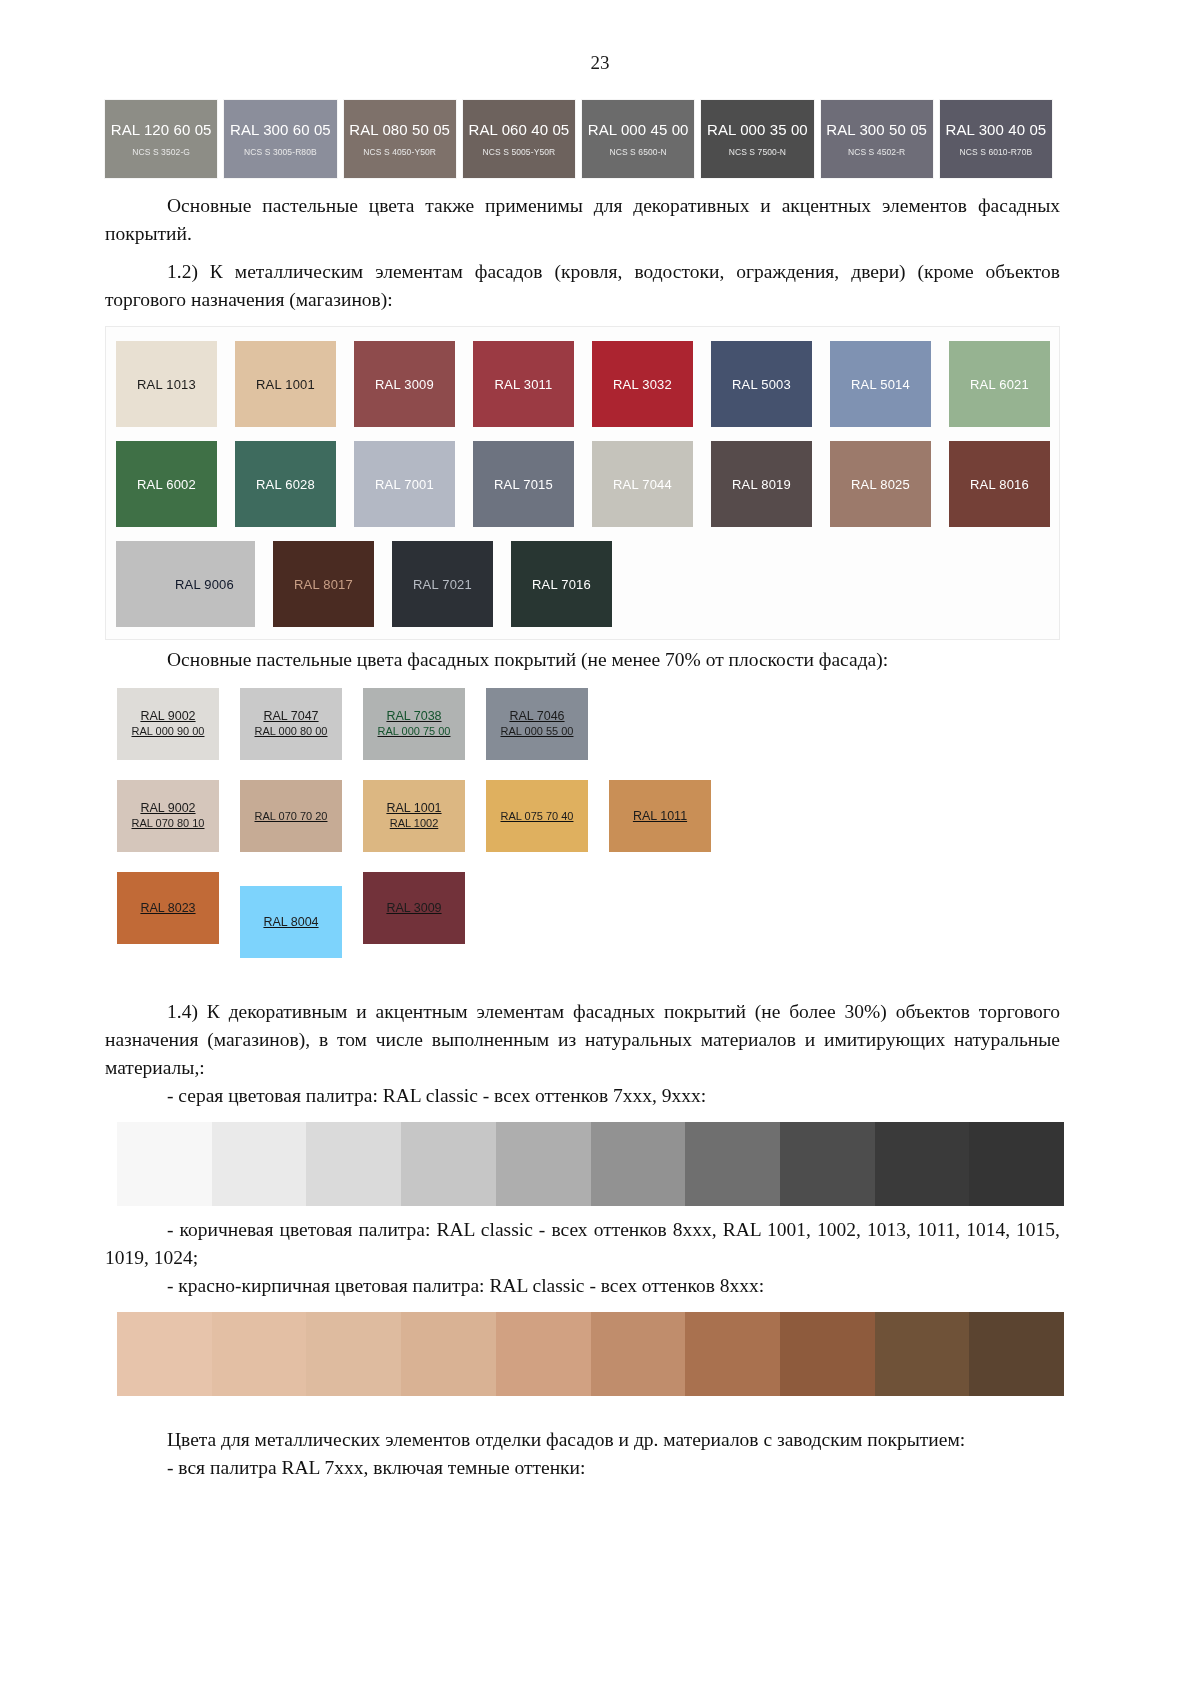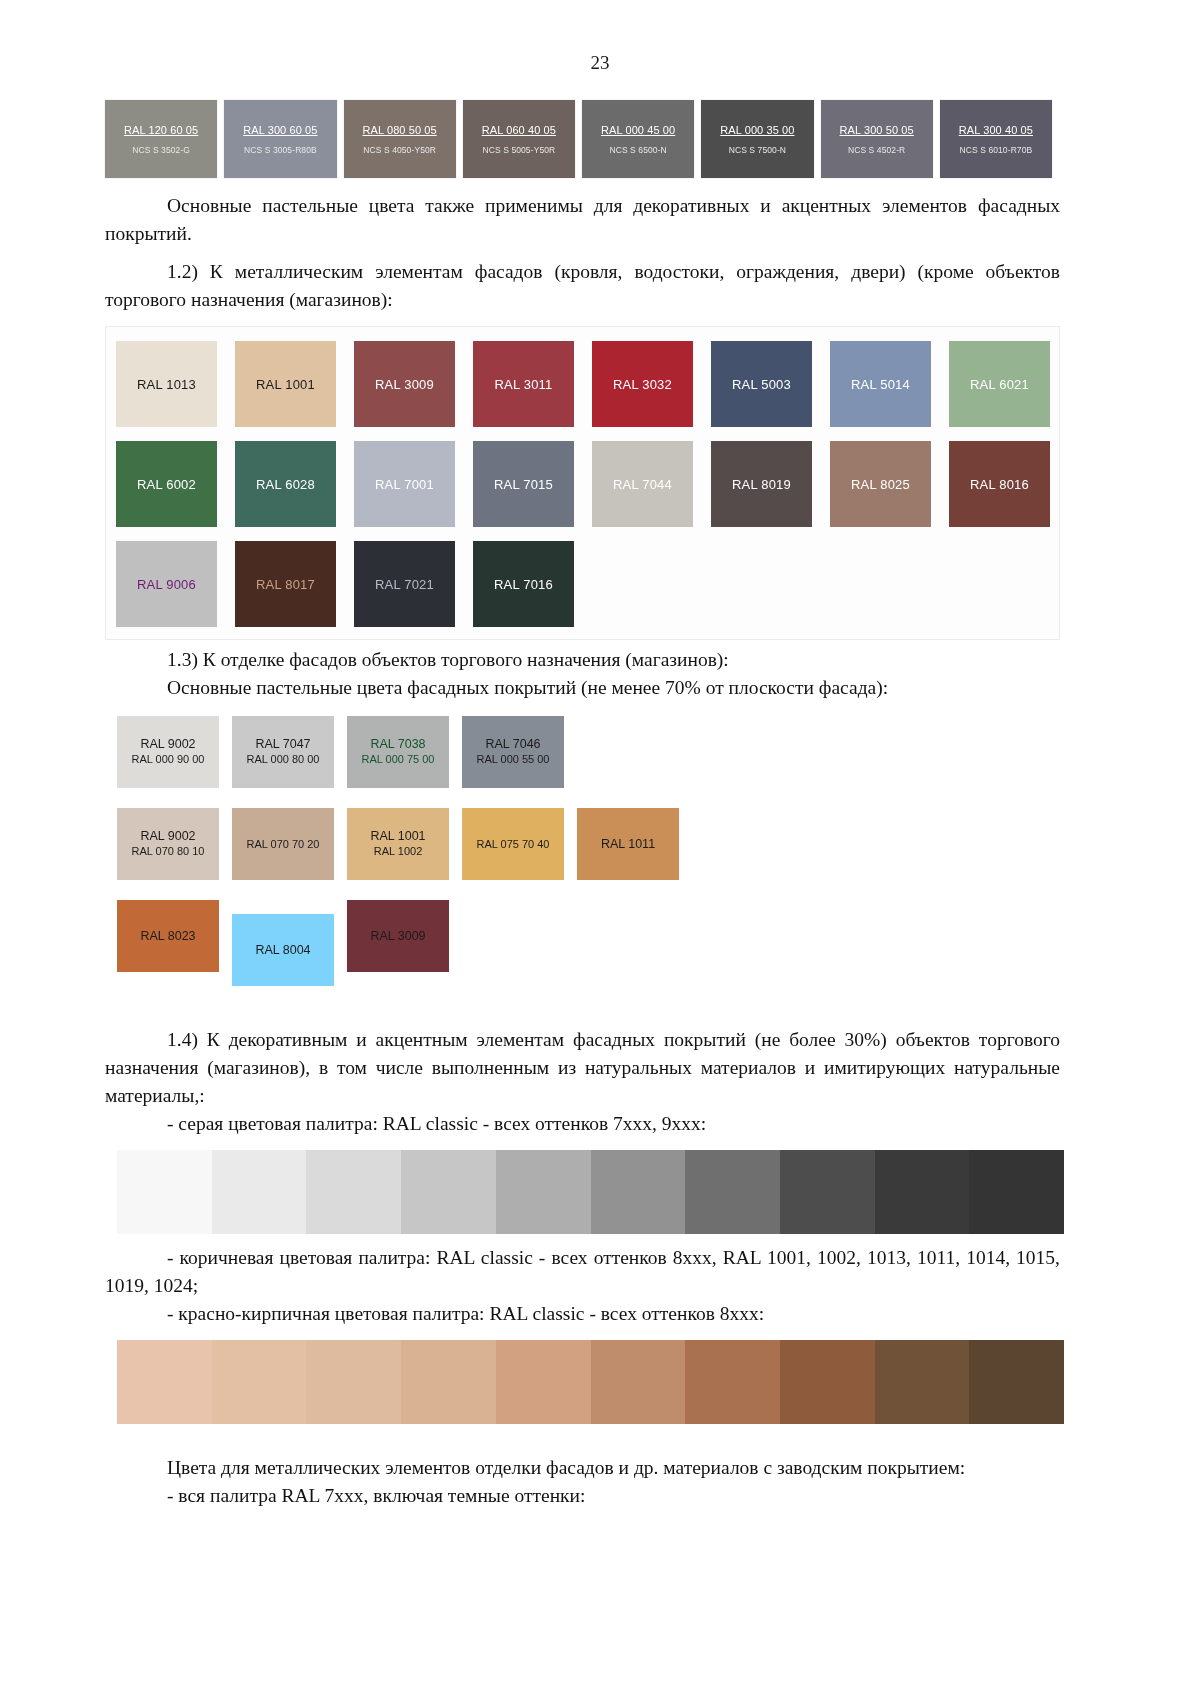--- a/index.html
+++ b/index.html
@@ -68,25 +68,24 @@
     height: 78px;
     display: flex;
     flex-direction: column;
     align-items: center;
     justify-content: center;
     gap: 9px;
     box-shadow: 0 0 0 1px rgba(0,0,0,0.04);
   }
   .ncs-chip .ral {
     font-family: "Liberation Sans", sans-serif;
-    font-size: 11px;
+    font-size: 15px;
     color: #ffffff;
     letter-spacing: .1px;
     white-space: nowrap;
-    text-decoration: underline;
   }
   .ncs-chip .ncs {
     font-family: "Liberation Sans", sans-serif;
     font-size: 8.5px;
     color: #e9e9e9;
     letter-spacing: .1px;
     white-space: nowrap;
   }
 
   
@@ -113,22 +112,23 @@
     font-family: "Liberation Sans", sans-serif;
     font-size: 13px;
     letter-spacing: .2px;
     white-space: nowrap;
   }
 
   
   .pastel-block { margin: 14px 0 6px 12px; }
   .pastel-row {
     display: flex;
-    gap: 13px;
+    gap: 21px;
     margin-bottom: 20px;
+    text-decoration: underline;
   }
   .pastel-chip {
     width: 102px;
     height: 72px;
     display: flex;
     flex-direction: column;
     align-items: center;
     justify-content: center;
     font-family: "Liberation Sans", sans-serif;
     font-size: 12.5px;
@@ -216,28 +216,27 @@
           <div class="metal-chip" style="background: rgb(63, 112, 70); color: rgb(255, 255, 255);">RAL 6002</div>
           <div class="metal-chip" style="background: rgb(62, 107, 94); color: rgb(255, 255, 255);">RAL 6028</div>
           <div class="metal-chip" style="background: rgb(179, 184, 196); color: rgb(255, 255, 255);">RAL 7001</div>
           <div class="metal-chip" style="background: rgb(109, 115, 128); color: rgb(255, 255, 255);">RAL 7015</div>
           <div class="metal-chip" style="background: rgb(197, 195, 187); color: rgb(255, 255, 255);">RAL 7044</div>
           <div class="metal-chip" style="background: rgb(86, 75, 75); color: rgb(255, 255, 255);">RAL 8019</div>
           <div class="metal-chip" style="background: rgb(156, 122, 107); color: rgb(255, 255, 255);">RAL 8025</div>
           <div class="metal-chip" style="background: rgb(116, 64, 55); color: rgb(255, 255, 255);">RAL 8016</div>
         </div>
         <div class="metal-row">
-          <div class="metal-chip" style="background: rgb(191, 191, 191); color: #701a75;">RAL 9006</div>
+          <div class="metal-chip" style="background: rgb(191, 191, 191); color: #0f172a; padding-left: 38px;">RAL 9006</div>
           <div class="metal-chip" style="background: rgb(74, 43, 34); color: rgb(201, 159, 134);">RAL 8017</div>
           <div class="metal-chip" style="background: rgb(44, 48, 54); color: rgb(183, 188, 196);">RAL 7021</div>
           <div class="metal-chip" style="background: rgb(40, 54, 50); color: rgb(255, 255, 255);">RAL 7016</div>
         </div>
       </div>
 
-    <p class="body-text indent">1.3) К отделке фасадов объектов торгового назначения (магазинов):</p>
     <p class="body-text indent">Основные пастельные цвета фасадных покрытий (не менее 70% от плоскости фасада):</p>
 
     <div class="pastel-block" id="pastel-block">
         <div class="pastel-row">
           <div class="pastel-chip" style="background: rgb(222, 220, 216); color: rgb(28, 28, 28);">
             <div>RAL 9002</div>
             <div class="l2">RAL 000 90 00</div>
           </div>
           <div class="pastel-chip" style="background: rgb(201, 201, 201); color: rgb(28, 28, 28);">
             <div>RAL 7047</div>

